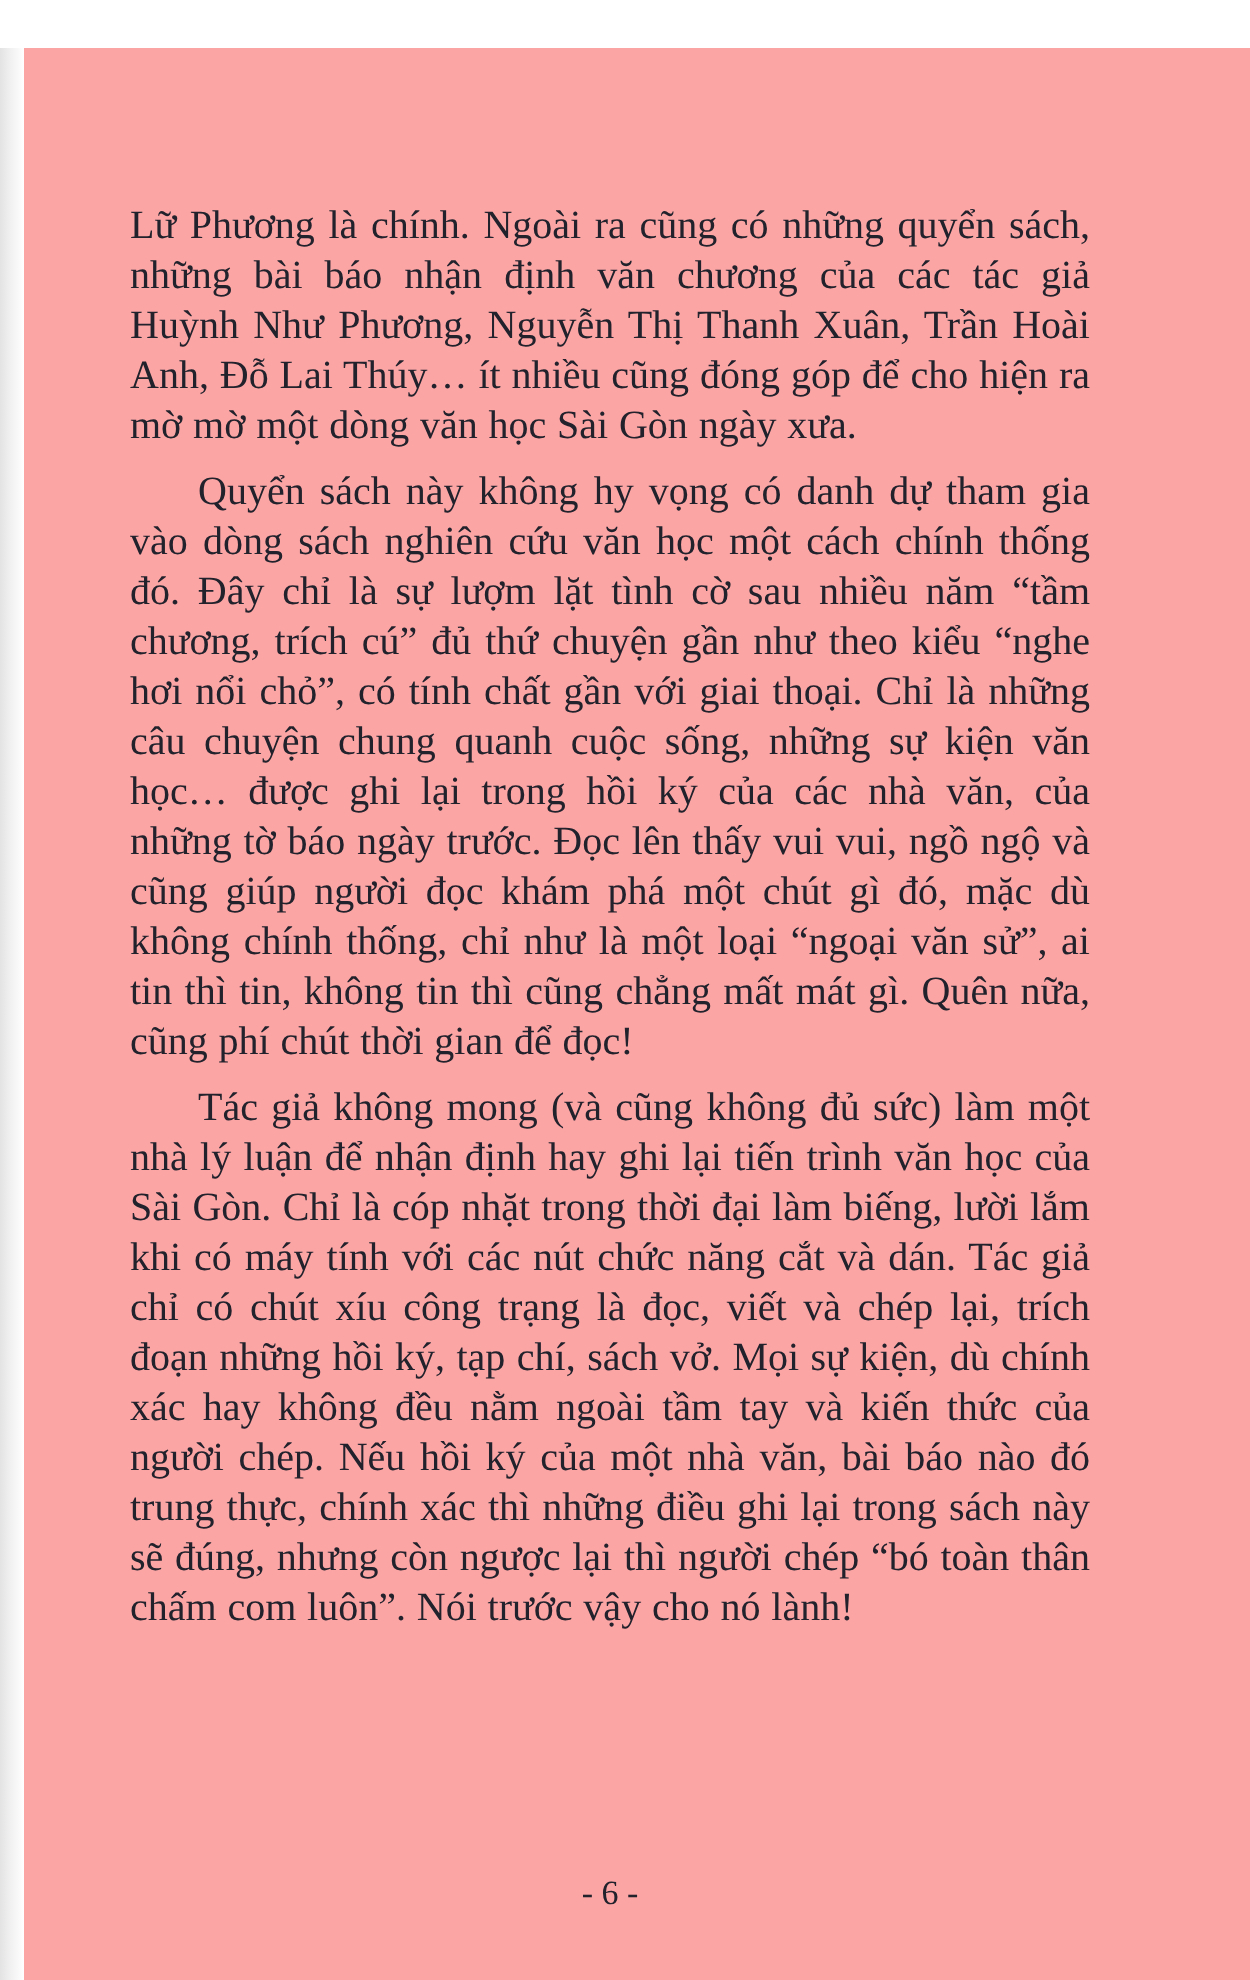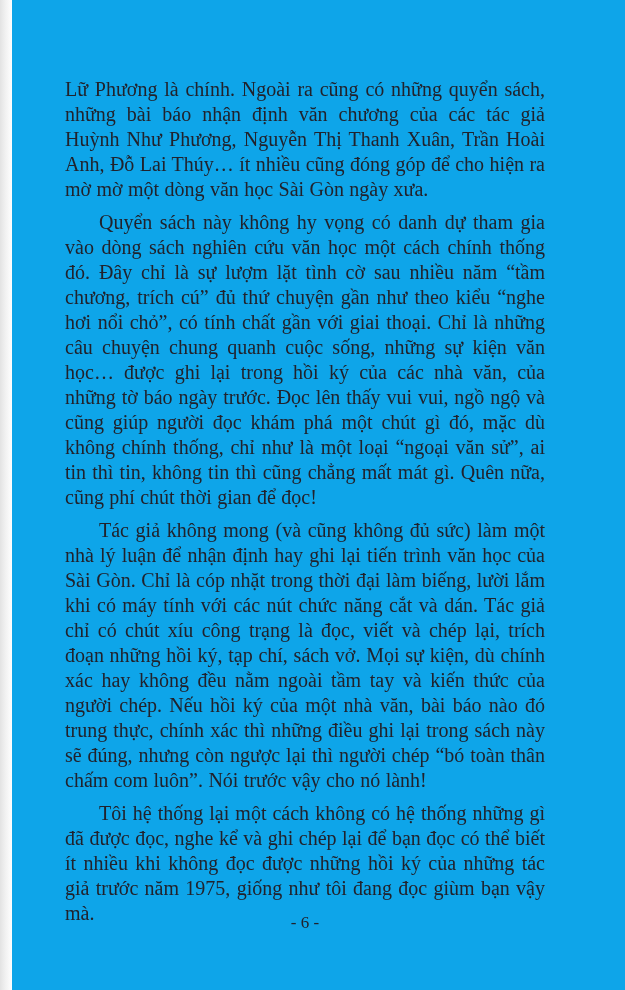--- a/index.html
+++ b/index.html
@@ -10,21 +10,22 @@
   body {
     width: 625px;
     height: 990px;
     position: relative;
     overflow: hidden;
     font-family: "Liberation Serif", "DejaVu Serif", serif;
   }
   .page {
     position: absolute;
     inset: 0;
-    background: #0ea5e9;
+    background: #fca5a5;
+    margin-top: 24px;
   }
   
   .edge-shadow {
     position: absolute;
     left: 0;
     top: 0;
     width: 12px;
     height: 100%;
     background: linear-gradient(to right, #e3e3e3 0%, #f1f1f1 45%, #ffffff 100%);
   }
@@ -60,17 +61,16 @@
 </head>
 <body>
 
 <div class="page">
   <div class="edge-shadow"></div>
 
   <main class="text-block">
     <p class="no-indent">Lữ Phương là chính. Ngoài ra cũng có những quyển sách, những bài báo nhận định văn chương của các tác giả Huỳnh Như Phương, Nguyễn Thị Thanh Xuân, Trần Hoài Anh, Đỗ Lai Thúy… ít nhiều cũng đóng góp để cho hiện ra mờ mờ một dòng văn học Sài Gòn ngày xưa.</p>
     <p>Quyển sách này không hy vọng có danh dự tham gia vào dòng sách nghiên cứu văn học một cách chính thống đó. Đây chỉ là sự lượm lặt tình cờ sau nhiều năm “tầm chương, trích cú” đủ thứ chuyện gần như theo kiểu “nghe hơi nổi chỏ”, có tính chất gần với giai thoại. Chỉ là những câu chuyện chung quanh cuộc sống, những sự kiện văn học… được ghi lại trong hồi ký của các nhà văn, của những tờ báo ngày trước. Đọc lên thấy vui vui, ngồ ngộ và cũng giúp người đọc khám phá một chút gì đó, mặc dù không chính thống, chỉ như là một loại “ngoại văn sử”, ai tin thì tin, không tin thì cũng chẳng mất mát gì. Quên nữa, cũng phí chút thời gian để đọc!</p>
     <p>Tác giả không mong (và cũng không đủ sức) làm một nhà lý luận để nhận định hay ghi lại tiến trình văn học của Sài Gòn. Chỉ là cóp nhặt trong thời đại làm biếng, lười lắm khi có máy tính với các nút chức năng cắt và dán. Tác giả chỉ có chút xíu công trạng là đọc, viết và chép lại, trích đoạn những hồi ký, tạp chí, sách vở. Mọi sự kiện, dù chính xác hay không đều nằm ngoài tầm tay và kiến thức của người chép. Nếu hồi ký của một nhà văn, bài báo nào đó trung thực, chính xác thì những điều ghi lại trong sách này sẽ đúng, nhưng còn ngược lại thì người chép “bó toàn thân chấm com luôn”. Nói trước vậy cho nó lành!</p>
-    <p>Tôi hệ thống lại một cách không có hệ thống những gì đã được đọc, nghe kể và ghi chép lại để bạn đọc có thể biết ít nhiều khi không đọc được những hồi ký của những tác giả trước năm 1975, giống như tôi đang đọc giùm bạn vậy mà.</p>
   </main>
 
   <footer class="folio">- 6 -</footer>
 </div>
 
 </body></html>

